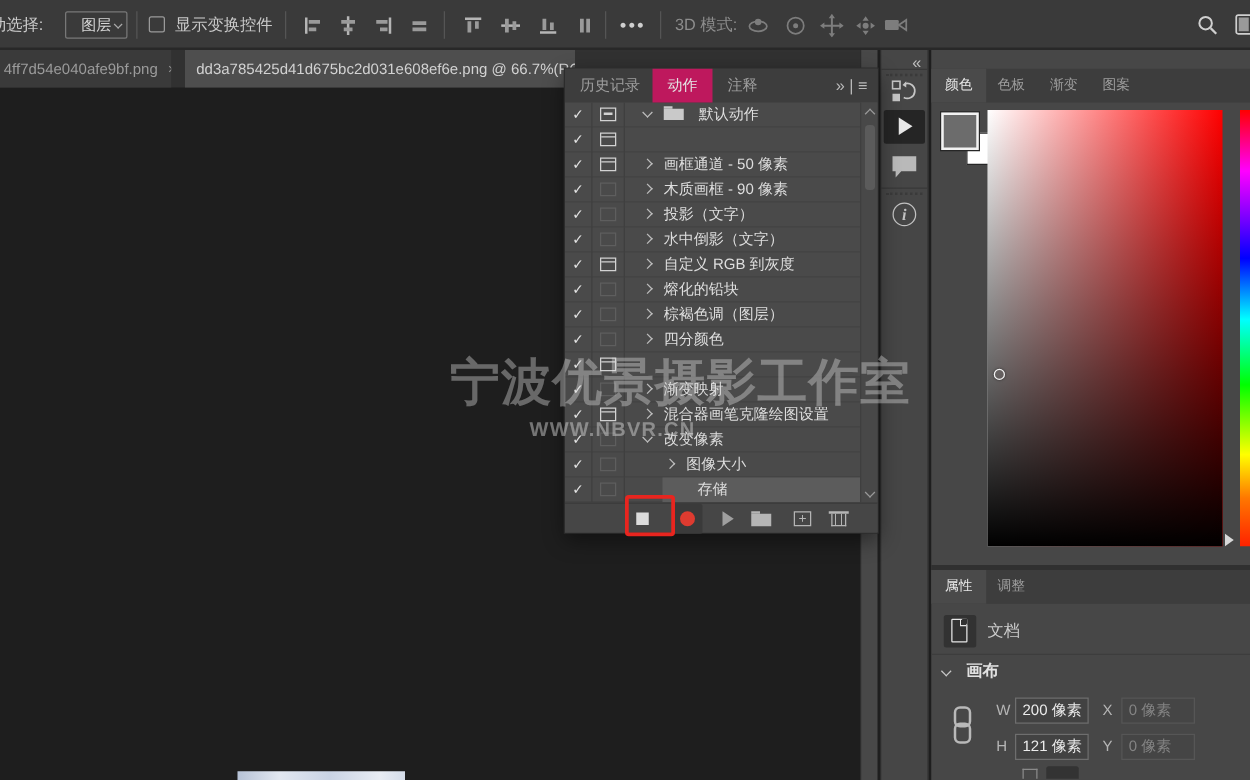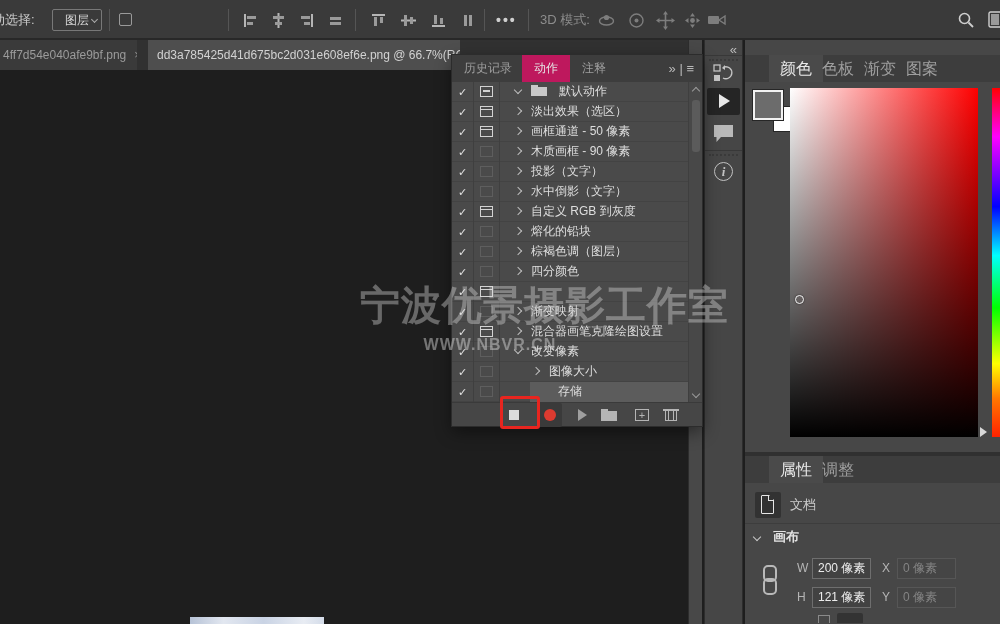--- a/index.html
+++ b/index.html
@@ -121,21 +121,21 @@
   #btn-trash .bin { position:absolute; left:4px; top:8px; width:12px; height:10px; border:1px solid #b5b5b5; border-top:none;
     background:repeating-linear-gradient(90deg,transparent 0 2px,#b5b5b5 2px 3px,transparent 3px 5px); }
   #btn-trash .lid { position:absolute; left:2px; top:6px; width:16px; height:1.5px; background:#b5b5b5; }
 
   #annotation-box { left:500px; top:396px; width:40px; height:33px; border:3px solid var(--annotation-red,#e8251f);
     border-radius:3px; z-index:40; }
 
   
   #rightpanel { left:745px; top:40px; width:255px; height:584px; background:#474747; z-index:3; }
   .rp-tabbar { position:absolute; left:0; right:0; height:27px; background:#3d3d3d; }
-  .rp-tab { position:absolute; top:0; height:27px; font-size:16px; line-height:27px; padding:0 11px; color:#9e9e9e;margin-left:24px; }
+  .rp-tab { position:absolute; top:0; height:27px; font-size:11px; line-height:27px; padding:0 11px; color:#9e9e9e; }
   .rp-tab.active { background:#4a4a4a; color:#e8e8e8; }
 
   #color-tabs { top:15px; }
   #fgbg { position:absolute; left:8px; top:50px; width:48px; height:44px; }
   #bg-swatch { position:absolute; left:20px; top:16px; width:26px; height:26px; background:#ffffff; border:1px solid #262626; }
   #fg-swatch { position:absolute; left:0; top:0; width:30px; height:30px; background:#6c6c6c;
     border:2px solid #f2f2f2; box-shadow:0 0 0 1px #262626; }
   #sat-square { position:absolute; left:45px; top:48px; width:188px; height:349px;
     background:linear-gradient(to bottom,rgba(0,0,0,0),#000 100%),linear-gradient(to right,#ffffff,var(--hue,#ff0000)); }
   #sat-marker { position:absolute; left:50px; top:255px; width:9px; height:9px; border:1.5px solid #f2f2f2;
@@ -181,20 +181,21 @@
 <div id="stage">
 
   <div id="optionsbar" class="abs">
     <span class="opt-text" style="left:-8px;">动选择:</span>
     <div id="layer-dd">
       <span>图层</span>
       <span class="chev"></span>
     </div>
     <div class="opt-sep" style="left:109px;"></div>
     <div id="transform-cb"></div>
+    <span class="opt-text" style="left:140px;">显示变换控件</span>
     <div class="opt-sep" style="left:228px;"></div>
 
     <span class="tool-ic" style="left:242px;">
         <svg width="17" height="17">
           <rect x="2" y="2" width="2" height="13" fill="#b5b5b5"></rect>
           <rect x="5" y="4" width="9" height="3" fill="#9a9a9a"></rect>
           <rect x="5" y="10" width="6" height="3" fill="#9a9a9a"></rect>
         </svg>
       </span>
     <span class="tool-ic" style="left:270px;">
@@ -394,25 +395,20 @@
       <span class="act-folder"></span>
       <span class="act-label">默认动作</span>
     </span>
   </div>
 
   <div class="act-row">
     <span class="act-check">✓</span>
     <span class="act-boxcell">
             <span class="act-box box-dialog"></span>
           </span>
-    <span class="act-content">
-      <span class="act-arrow right"></span>
-
-      <span class="act-label">淡出效果（选区）</span>
-    </span>
   </div>
 
   <div class="act-row">
     <span class="act-check">✓</span>
     <span class="act-boxcell">
             <span class="act-box box-dialog"></span>
           </span>
     <span class="act-content">
       <span class="act-arrow right"></span>
 

